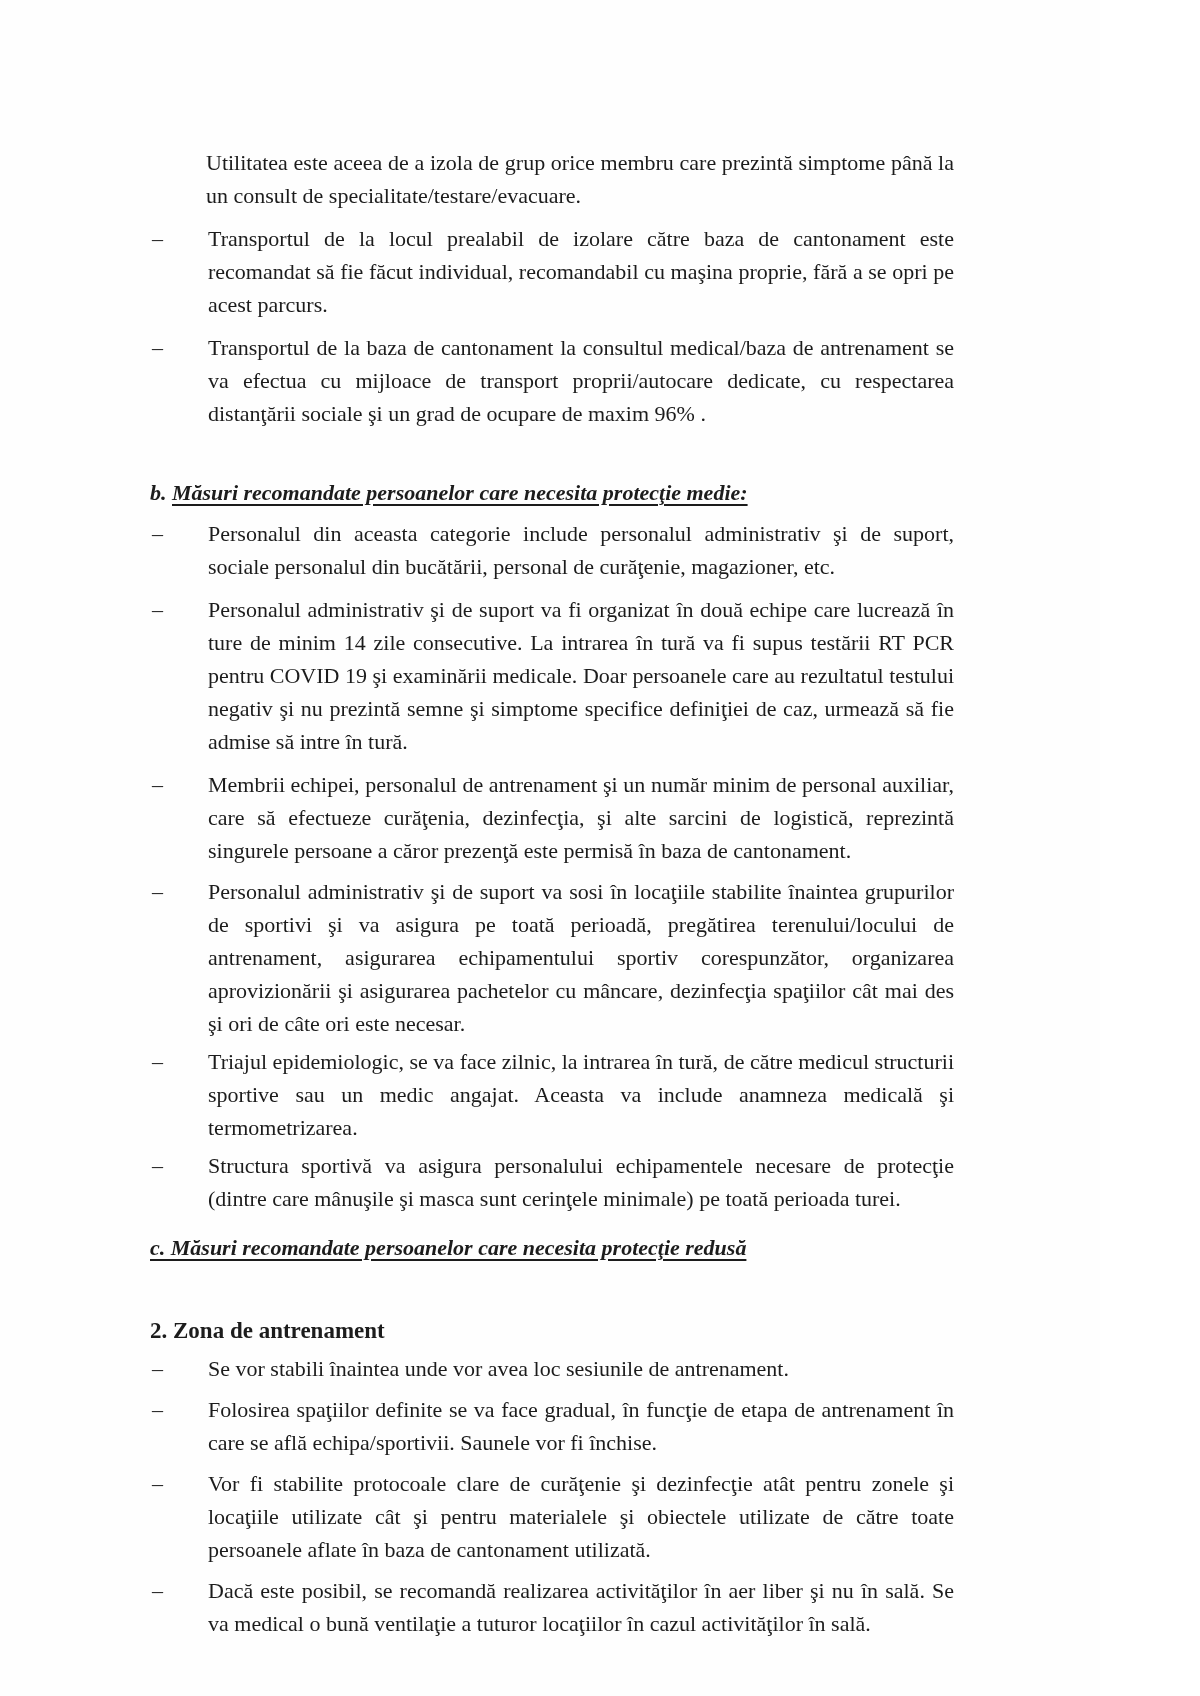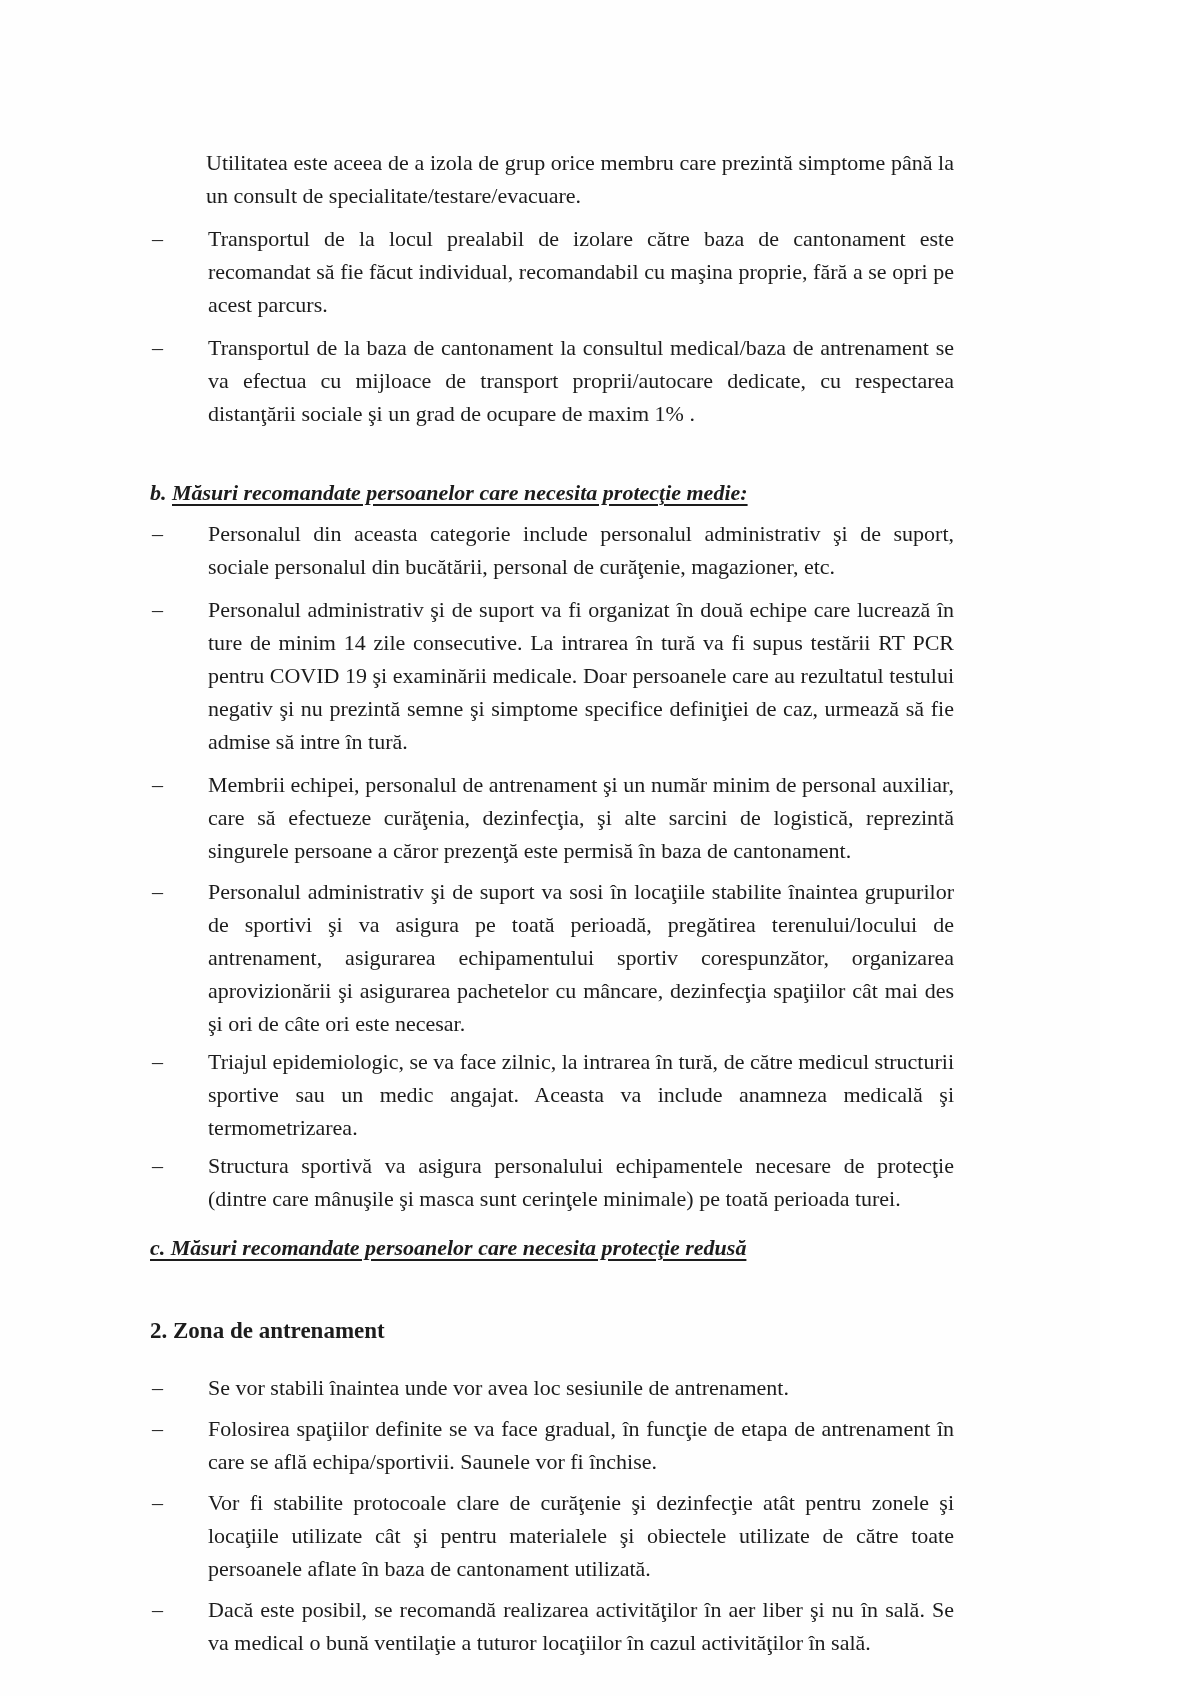--- a/index.html
+++ b/index.html
@@ -56,37 +56,37 @@
     text-underline-offset: 4px;
   }
   .heading-bold {
     font-weight: bold;
     font-style: normal;
     font-size: 23px;
     margin: 0;
     line-height: 33px;
   }
   .gap-before-b { margin-top: 46px; margin-bottom: 8px; }
-  .gap-before-2 { margin-top: 50px; margin-bottom: 24px; }
+  .gap-before-2 { margin-top: 50px; margin-bottom: 5px; }
   .heading-c { margin-top: 16px; margin-bottom: 4px; }
 </style>
 </head>
 <body>
 
 <div class="page">
 
   <p class="para indented mb10">Utilitatea este aceea de a izola de grup orice membru care prezintă simptome până la un consult de specialitate/testare/evacuare.</p>
 
   <div class="bullet mb10">
     <span class="dash">–</span>
     <p class="para text">Transportul de la locul prealabil de izolare către baza de cantonament este recomandat să fie făcut individual, recomandabil cu maşina proprie, fără a se opri pe acest parcurs.</p>
   </div>
   <div class="bullet">
     <span class="dash">–</span>
-    <p class="para text">Transportul de la baza de cantonament la consultul medical/baza de antrenament se va efectua cu mijloace de transport proprii/autocare dedicate, cu respectarea distanţării sociale şi un grad de ocupare de maxim 1% .</p>
+    <p class="para text">Transportul de la baza de cantonament la consultul medical/baza de antrenament se va efectua cu mijloace de transport proprii/autocare dedicate, cu respectarea distanţării sociale şi un grad de ocupare de maxim 96% .</p>
   </div>
 
   <h2 class="heading-bi gap-before-b"><span>b. </span><span class="h-underline">Măsuri recomandate persoanelor care necesita protecţie medie:</span></h2>
 
   <div class="bullet mb10">
     <span class="dash">–</span>
     <p class="para text">Personalul din aceasta categorie include personalul administrativ şi de suport, sociale personalul din bucătării, personal de curăţenie, magazioner, etc.</p>
   </div>
   <div class="bullet mb10">
     <span class="dash">–</span>

